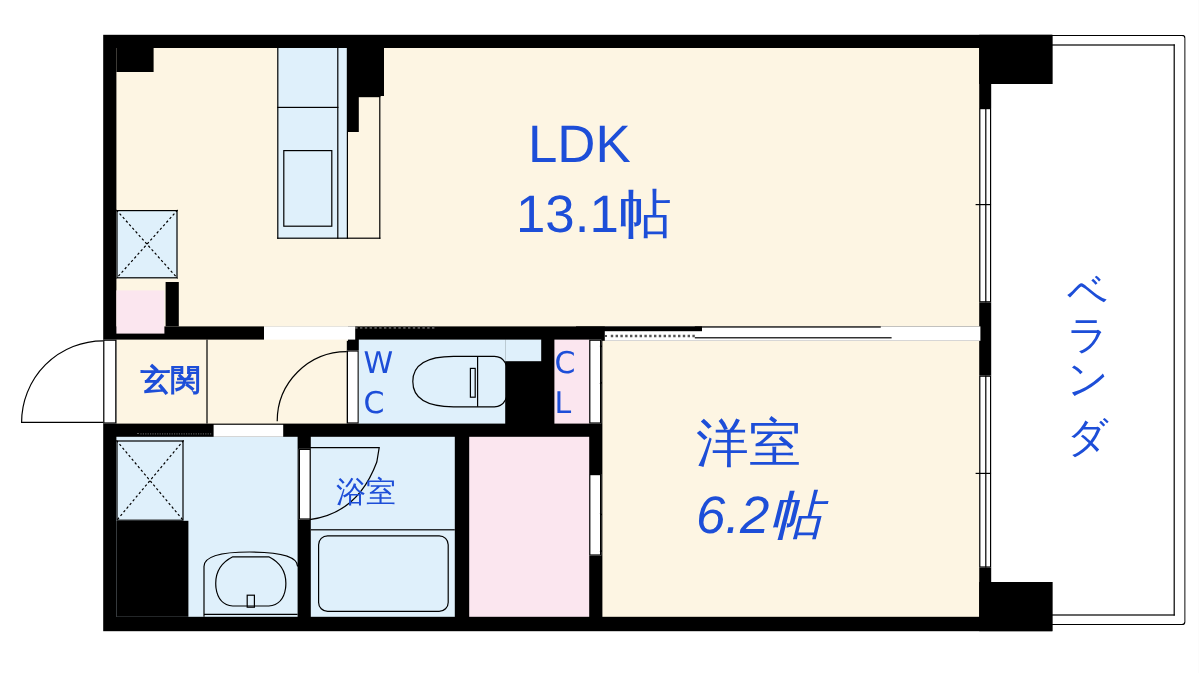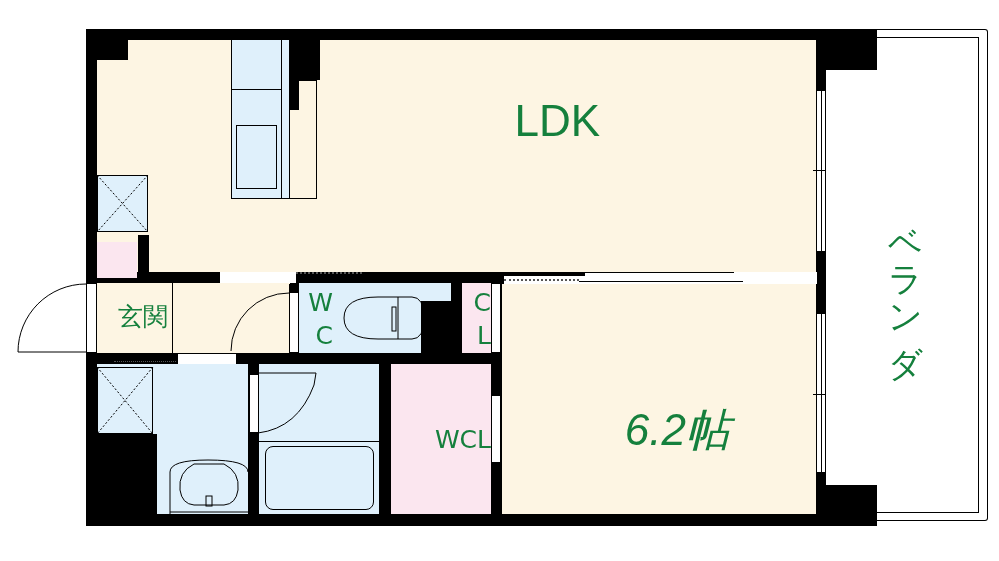--- a/index.html
+++ b/index.html
@@ -2,21 +2,21 @@
 <html><head>
 <meta charset="utf-8">
 <style>
   html, body { margin:0; padding:0; background:#ffffff; }
   #canvas { position:relative; width:999px; height:561px; overflow:hidden; background:#ffffff; font-family:"Liberation Sans", "DejaVu Sans", sans-serif; }
   .abs { position:absolute; box-sizing:border-box; }
   .wall { position:absolute; background:#000; }
   .floor-beige { background:#fdf5e3; }
   .floor-blue { background:#dff0fb; }
   .floor-pink { background:#fbe6ef; }
-  .lbl { position:absolute; color:#15803d; text-align:right; white-space:nowrap; }
+  .lbl { position:absolute; color:#1d4ed8; text-align:left; white-space:nowrap; }
   .big { font-size:44px; line-height:52px; }
   .mid { font-size:25px; line-height:30px; font-family:"DejaVu Sans", sans-serif; }
   .win { position:absolute; background:#fff; border:1px solid #000; box-sizing:border-box; }
   .dotted { position:absolute; border-top:2px dotted #555; }
   svg { position:absolute; overflow:visible; }
 </style>
 </head>
 <body>
 
 <div id="canvas">
@@ -53,21 +53,21 @@
   <div class="abs" style="left:172px;top:283px;width:1px;height:70px;background:#000;"></div>
   <div class="abs floor-beige" style="left:220px;top:272px;width:70px;height:12px;"></div>
   <div class="abs" style="left:140px;top:272px;width:80px;height:0;"></div>
   <div class="dotted" style="left:296px;top:272px;width:66px;"></div>
   <div class="abs" style="left:220px;top:272px;width:76px;height:11px;background:#fff;"></div>
 
   <div class="win" style="left:86px;top:283px;width:11px;height:70px;"></div>
   <svg style="left:17px;top:283px;" width="70" height="72">
     <path d="M69,1 A68,68 0 0 0 1,69 L69,69" fill="none" stroke="#000" stroke-width="1"></path>
   </svg>
-  <div class="lbl mid" style="left:100px;top:302px;width:68px;">玄関</div>
+  <div class="lbl mid" style="left:117px;top:302px;width:68px;font-weight:bold;">玄関</div>
 
   <div class="win" style="left:289px;top:292px;width:10px;height:61px;"></div>
   <svg style="left:230px;top:293px;" width="60" height="60">
     <path d="M59,0 A58,58 0 0 0 1,58" fill="none" stroke="#000" stroke-width="1"></path>
   </svg>
 
   <div class="abs floor-blue" style="left:299px;top:283px;width:122px;height:70px;"></div>
   <div class="abs floor-blue" style="left:421px;top:283px;width:30px;height:18px;"></div>
   <div class="lbl mid" style="left:303px;top:288px;width:30px;">W</div>
   <div class="lbl mid" style="left:303px;top:321px;width:30px;">C</div>
@@ -99,46 +99,48 @@
     <line x1="0" y1="62" x2="78" y2="62" stroke="#000"></line>
   </svg>
   <div class="dotted" style="left:114px;top:361px;width:62px;border-top:1px dotted #555;"></div>
   <div class="abs" style="left:178px;top:354px;width:58px;height:10px;background:#fff;"></div>
 
   <div class="abs floor-blue" style="left:259px;top:364px;width:120px;height:150px;"></div>
   <div class="win" style="left:249px;top:374px;width:10px;height:59px;"></div>
   <svg style="left:258px;top:373px;" width="60" height="62">
     <path d="M0,0 L58,0 L56,12 Q40,55 0,60" fill="none" stroke="#000"></path>
   </svg>
+  <div class="lbl mid" style="left:280px;top:395px;width:85px;">浴室</div>
   <div class="abs" style="left:259px;top:441px;width:120px;height:1px;background:#000;"></div>
   <div class="abs" style="left:265px;top:446px;width:109px;height:64px;border:1px solid #000;border-radius:8px;"></div>
 
   <div class="abs floor-pink" style="left:391px;top:364px;width:100px;height:150px;"></div>
-  <div class="lbl mid" style="left:391px;top:425px;width:100px;">WCL</div>
   <div class="win" style="left:491px;top:395px;width:10px;height:68px;"></div>
   <svg style="left:500px;top:426px;" width="40" height="36">
     <polyline points="0,2 26,18 0,34" fill="none" stroke="#000"></polyline>
   </svg>
 
   <div class="abs floor-beige" style="left:502px;top:284px;width:314px;height:230px;"></div>
   <div class="abs" style="left:504px;top:272px;width:313px;height:12px;background:#fff;"></div>
   <div class="dotted" style="left:504px;top:279px;width:75px;border-top:2px dotted #555;"></div>
   <div class="abs" style="left:579px;top:281px;width:164px;height:1px;background:#000;"></div>
   <div class="abs" style="left:579px;top:272px;width:155px;height:1px;background:#000;"></div>
   <div class="wall" style="left:480px;top:272px;width:105px;height:4px;"></div>
 
+  <div class="lbl big" style="left:580px;top:344px;width:150px;">洋室</div>
   <div class="lbl big" style="left:580px;top:404px;width:150px;font-style:italic;">6.2帖</div>
 
   <div class="win" style="left:816px;top:90px;width:10px;height:162px;"></div>
   <div class="abs" style="left:821px;top:90px;width:1px;height:162px;background:#000;"></div>
   <div class="abs" style="left:813px;top:170px;width:16px;height:1px;background:#000;"></div>
   <div class="win" style="left:816px;top:313px;width:10px;height:160px;"></div>
   <div class="abs" style="left:821px;top:313px;width:1px;height:160px;background:#000;"></div>
   <div class="abs" style="left:813px;top:394px;width:16px;height:1px;background:#000;"></div>
   <div class="abs" style="left:826px;top:70px;width:52px;height:415px;background:#fff;"></div>
   <div class="wall" style="left:816px;top:29px;width:61px;height:41px;"></div>
   <div class="wall" style="left:816px;top:485px;width:61px;height:41px;"></div>
 
   <div class="lbl big" style="left:440px;top:95px;width:160px;">LDK</div>
+  <div class="lbl big" style="left:430px;top:153px;width:180px;">13.1帖</div>
 
   <div class="lbl" style="left:884px;top:205px;width:40px;font-size:34px;line-height:36px;writing-mode:vertical-rl;font-family:'DejaVu Sans',sans-serif;">ベランダ</div>
 
 </div>
 
 </body></html>

